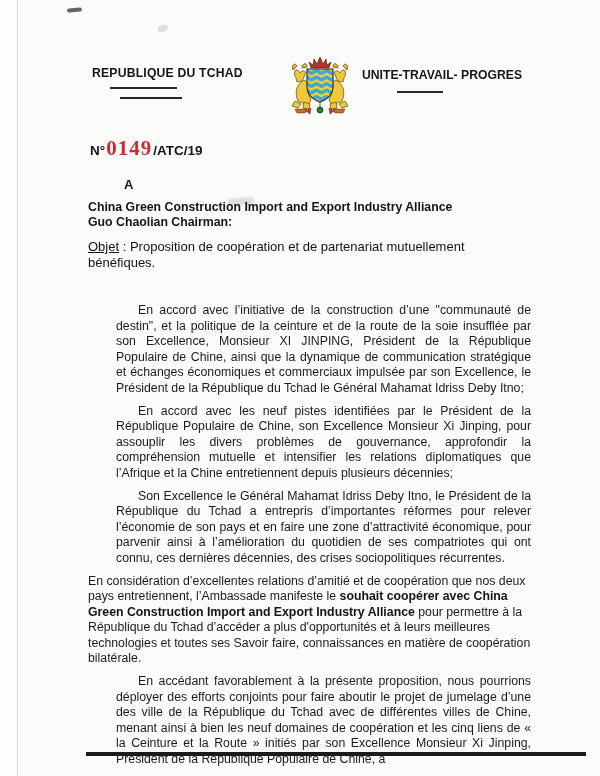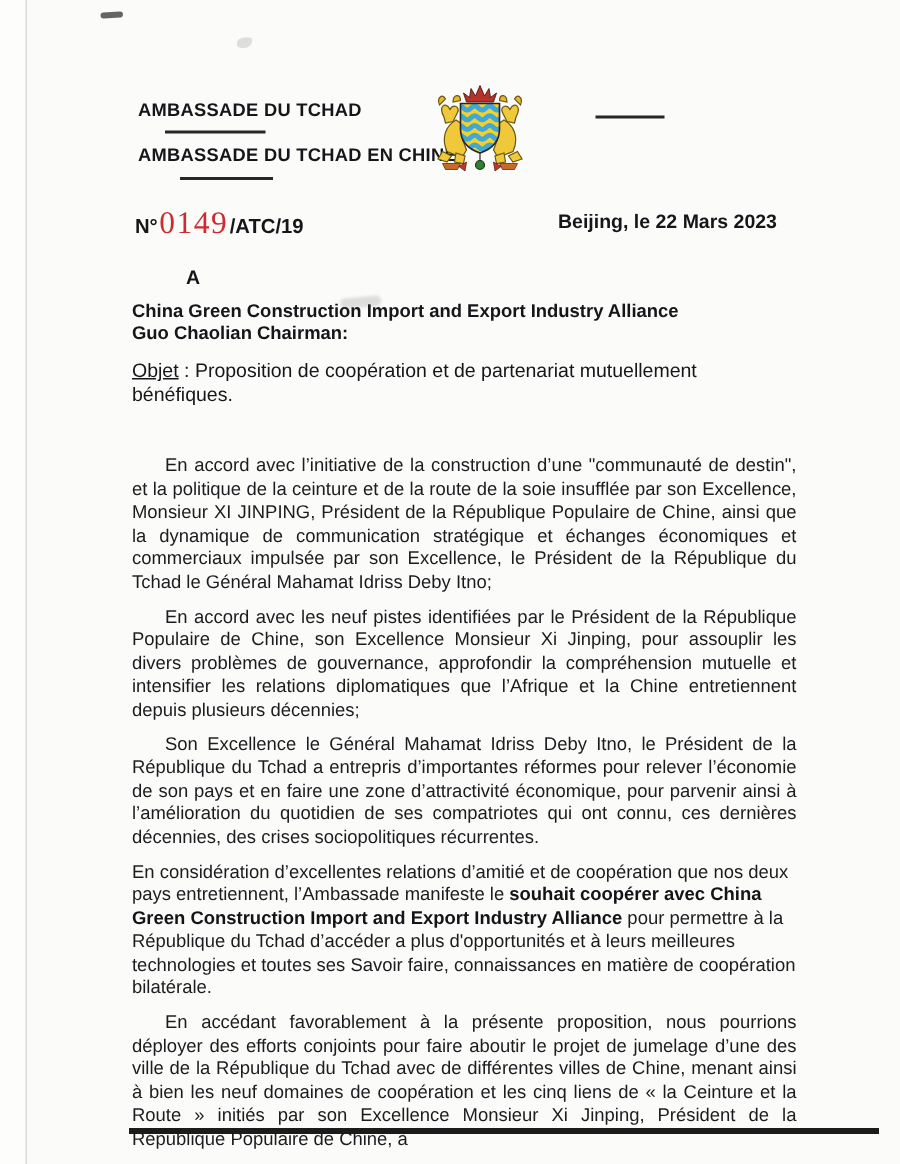--- a/index.html
+++ b/index.html
@@ -19,50 +19,49 @@
 
   .hdr-left{position:absolute;left:92px;top:66px;font-weight:bold;font-size:12.2px;letter-spacing:.2px;color:#15151a;}
   .hdr-left .rule1{width:67px;height:2px;background:#26262b;margin:7px 0 7px 18px;}
   .hdr-left .rule2{width:62px;height:2px;background:#26262b;margin:8px 0 0 28px;}
   .hdr-right{position:absolute;left:362px;top:68px;font-weight:bold;font-size:12.2px;color:#15151a;}
   .hdr-right .rule{width:46px;height:2px;background:#26262b;margin:9px 0 0 35px;}
   .emblem{position:absolute;left:283px;top:56px;}
 
   .ref-row{position:absolute;left:90px;top:136px;display:flex;align-items:baseline;}
   .ref-prefix,.ref-suffix{font-weight:bold;font-size:13.5px;color:#15151a;}
-  .ref-number{font-family:"Liberation Serif", serif;font-weight:normal;font-size:21px;letter-spacing:1px;margin:0 1px;}
+  .ref-number{font-family:"Liberation Serif", serif;font-weight:bold;font-size:21px;letter-spacing:1px;margin:0 1px;}
   .date-line{position:absolute;left:372px;top:140px;font-weight:bold;font-size:13px;color:#15151a;}
 
   .salutation{position:absolute;left:124px;top:177px;font-weight:bold;font-size:13px;color:#15151a;}
   .recipient{position:absolute;left:88px;top:200px;font-weight:bold;font-size:12.3px;line-height:15px;color:#15151a;}
   .subject{position:absolute;left:88px;top:239px;width:430px;font-weight:normal;font-size:13px;line-height:16px;color:#15151a;}
   .subject .u{text-decoration:underline;}
 
   .letter-body{position:absolute;left:88px;top:303px;width:443px;font-size:12.3px;line-height:15.6px;color:#1c1c20;}
   .letter-body p{margin:0 0 7px 0;}
   .letter-body p.indent{text-indent:22px;}
-  .letter-body p.justify{text-align:justify;text-justify:inter-word;}
+  .letter-body p.justify{text-align:justify;text-justify:inter-word;margin-left:28px;}
   .letter-body .b{font-weight:bold;color:#141418;}
 
   .footer-bar{position:absolute;left:86px;top:752px;width:500px;height:4px;background:#1b1b1b;}
   .footer-text{position:absolute;left:76px;top:759px;width:520px;text-align:center;font-family:"Liberation Serif", serif;font-weight:bold;font-size:10.5px;color:#222;white-space:nowrap;}
 </style>
 </head>
 <body>
 
 <div class="page">
   <div class="left-strip"></div>
   <div class="artifact-a"></div>
   <div class="artifact-b"></div>
   <div class="smudge"></div>
 
   <div class="hdr-left">
-    <div>AMBASSADE DU TCHAD</div>
+    <div>REPUBLIQUE DU TCHAD</div>
     <div class="rule1"></div>
-    <div>AMBASSADE DU TCHAD EN CHINE</div>
     <div class="rule2"></div>
   </div>
 
   <div class="emblem">
     <svg width="74" height="62" viewBox="0 0 74 62">
       <defs>
         <clipPath id="shieldClip">
           <path d="M24,13 h26 v17 c0,9.5 -7,14 -13,16 c-6,-2 -13,-6.5 -13,-16 z"></path>
         </clipPath>
       </defs>
@@ -102,29 +101,29 @@
       <line x1="37" y1="46" x2="37" y2="52" stroke="#26262b" stroke-width="0.8"></line>
       <circle cx="37" cy="54" r="3" fill="#2e7d32" stroke="#15381a" stroke-width="0.8"></circle>
       <path d="M28,52 l-5,3 4,3 z" fill="#c23a2e" stroke="#501510" stroke-width="0.5"></path>
       <path d="M46,52 l5,3 -4,3 z" fill="#c23a2e" stroke="#501510" stroke-width="0.5"></path>
       <path d="M12,53 h12 l-2,4 h-8 z" fill="#c86a28" stroke="#50280d" stroke-width="0.5"></path>
       <path d="M50,53 h12 l-2,4 h-8 z" fill="#c86a28" stroke="#50280d" stroke-width="0.5"></path>
     </svg>
   </div>
 
   <div class="hdr-right">
+    <div>UNITE-TRAVAIL- PROGRES</div>
     <div class="rule"></div>
   </div>
 
   <div class="ref-row">
     <span class="ref-prefix">N°</span>
     <span class="ref-number" style="color: rgb(203, 44, 48);">0149</span>
     <span class="ref-suffix">/ATC/19</span>
   </div>
-  <div class="date-line">Beijing, le 22 Mars 2023</div>
 
   <div class="salutation">A</div>
   <div class="recipient">
     <div>China Green Construction Import and Export Industry Alliance</div>
     <div>Guo Chaolian Chairman:</div>
   </div>
 
   <div class="subject">
     <span class="u">Objet</span><span> : </span><span>Proposition de coopération et de partenariat mutuellement bénéfiques.</span>
   </div>

